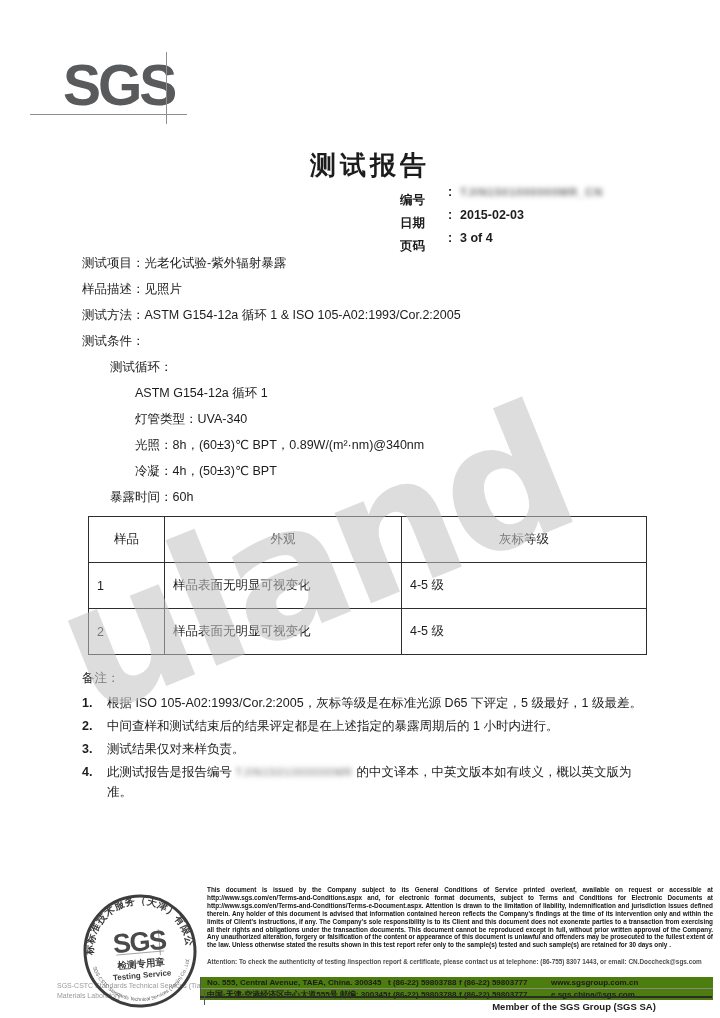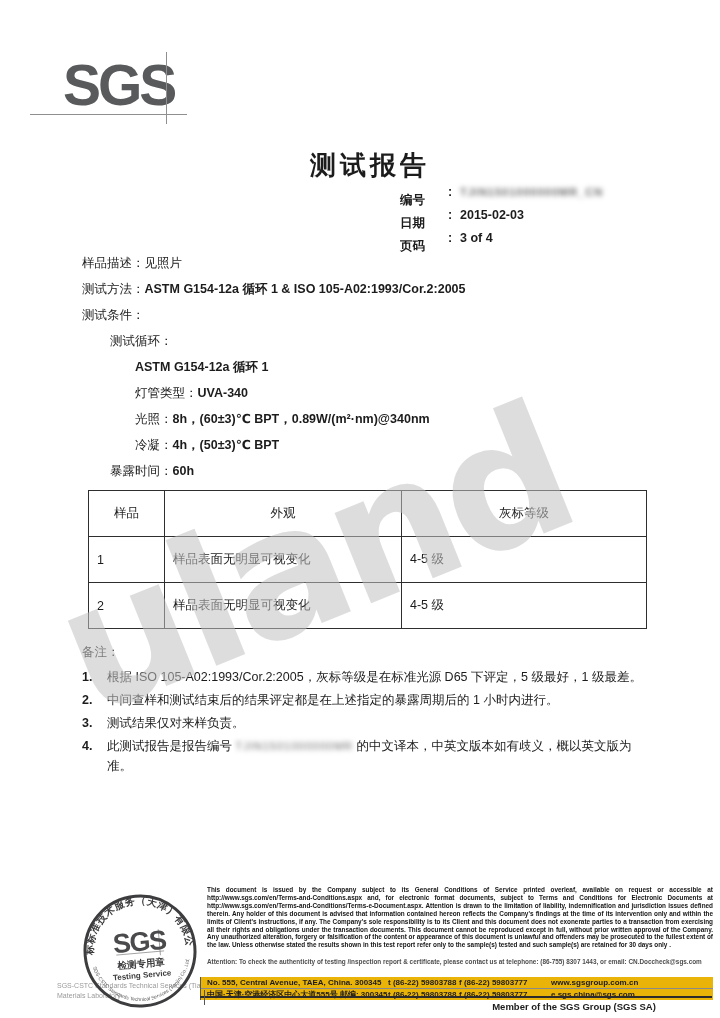--- a/index.html
+++ b/index.html
@@ -28,21 +28,21 @@
   .info-label { width:40px;margin-top:18px; }
   .info-colon { width:20px; text-align:center; }
   .info-value { white-space:nowrap; }
   .blurred { filter:blur(2.4px); color:#6d6d6d; letter-spacing:1px; font-size:11px; }
 
   
   .content { position:absolute; left:82px; top:256px; width:572px; font-size:12.5px; }
   .line { line-height:15px; margin-bottom:11px; white-space:nowrap; }
   .ind1 { padding-left:28px; }
   .ind2 { padding-left:53px; }
-  .val-bold { font-weight:bold; }
+  .val-bold { font-weight:normal; }
 
   table.results {
     border-collapse:collapse; margin:3px 0 9px 6px; table-layout:fixed;
     width:558px; font-size:12.5px;
   }
   table.results th, table.results td {
     border:1.4px solid #2e2e2e; height:29px; 
     font-weight:normal; padding:8px;
   }
   .col-sample { width:76px; } .col-appearance { width:237px; } .col-grade { width:245px; }
@@ -74,21 +74,21 @@
 
   .legal {
     position:absolute; left:207px; top:886px; width:506px;
     font-size:6.4px; line-height:7.9px; font-weight:bold;
     text-align:justify; color:#141414;
   }
   .attention {
     position:absolute; left:207px; top:958px; width:506px;
     font-size:6.4px; line-height:7.9px; font-weight:bold; color:#4e4e4e;
   }
-  .addresses { position:absolute; left:200px; top:977px; width:512px; border-left:1px solid #555; z-index:3; background:#eab308; }
+  .addresses { position:absolute; left:200px; top:977px; width:512px; border-left:1px solid #555; z-index:3; background:#4d7c0f; }
   .addr-row { display:flex; align-items:center; font-size:8px; font-weight:bold; line-height:9px; padding:1px 0 1px 6px; height:9px; }
   .addr-row + .addr-row { border-top:1px solid #8a8a8a; }
   .a-address { width:181px; } .a-tel { width:71px; } .a-fax { width:92px; } .a-web { flex:1; }
 
   .footer-rule { position:absolute; left:200px; top:996px; width:512px; height:2px; background:#2b2b2b; z-index:4; }
   .footer-tick { position:absolute; left:204px; top:990px; width:1px; height:15px; background:#555; z-index:4; }
   .member {
     position:absolute; left:414px; top:1001px; width:320px; text-align:center;
     font-size:9.5px; font-weight:bold;
   }
@@ -116,20 +116,23 @@
       <span class="info-value">2015-02-03</span>
     </div>
     <div class="info-row">
       <span class="info-label">页码</span>
       <span class="info-colon">:</span>
       <span class="info-value">3 of 4</span>
     </div>
   </div>
 
   <div class="content">
+    <div class="line">
+      <span>测试项目：</span><span>光老化试验-紫外辐射暴露</span>
+    </div>
     <div class="line">
       <span>样品描述：</span><span>见照片</span>
     </div>
     <div class="line">
       <span>测试方法：</span><span class="val-bold">ASTM G154-12a 循环 1 &amp; ISO 105-A02:1993/Cor.2:2005</span>
     </div>
     <div class="line">
       <span>测试条件：</span>
     </div>
     <div class="line ind1">

